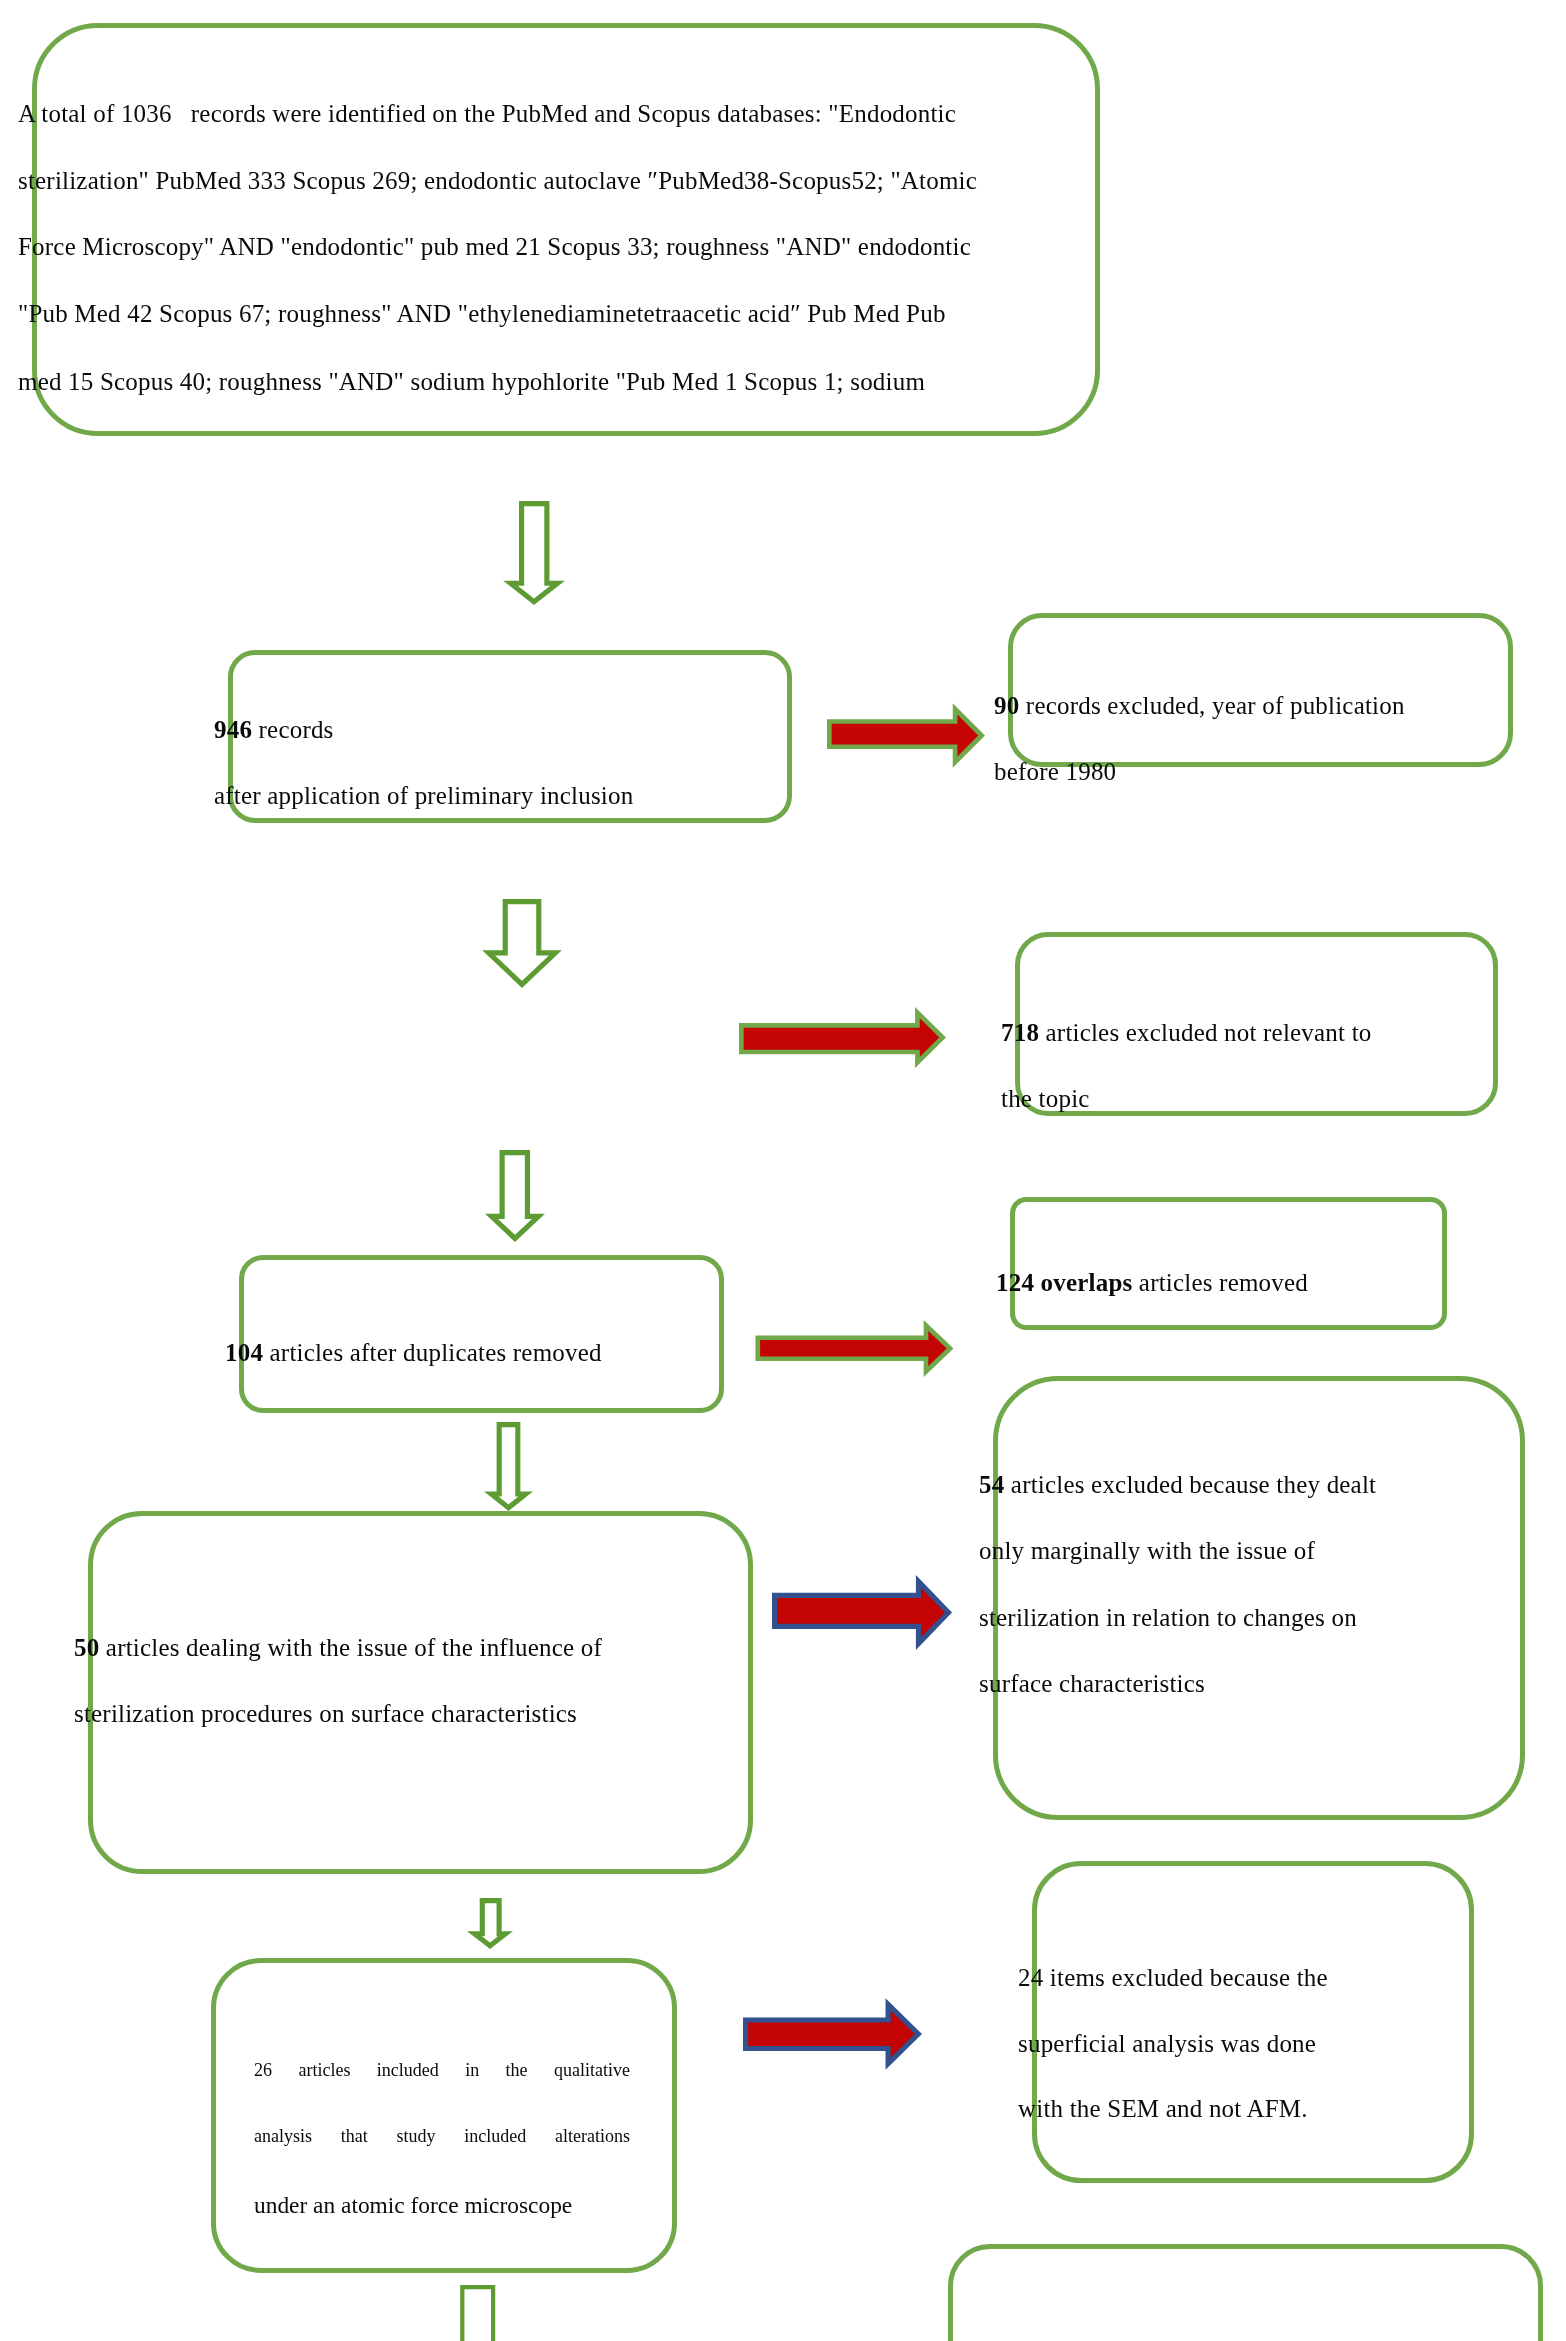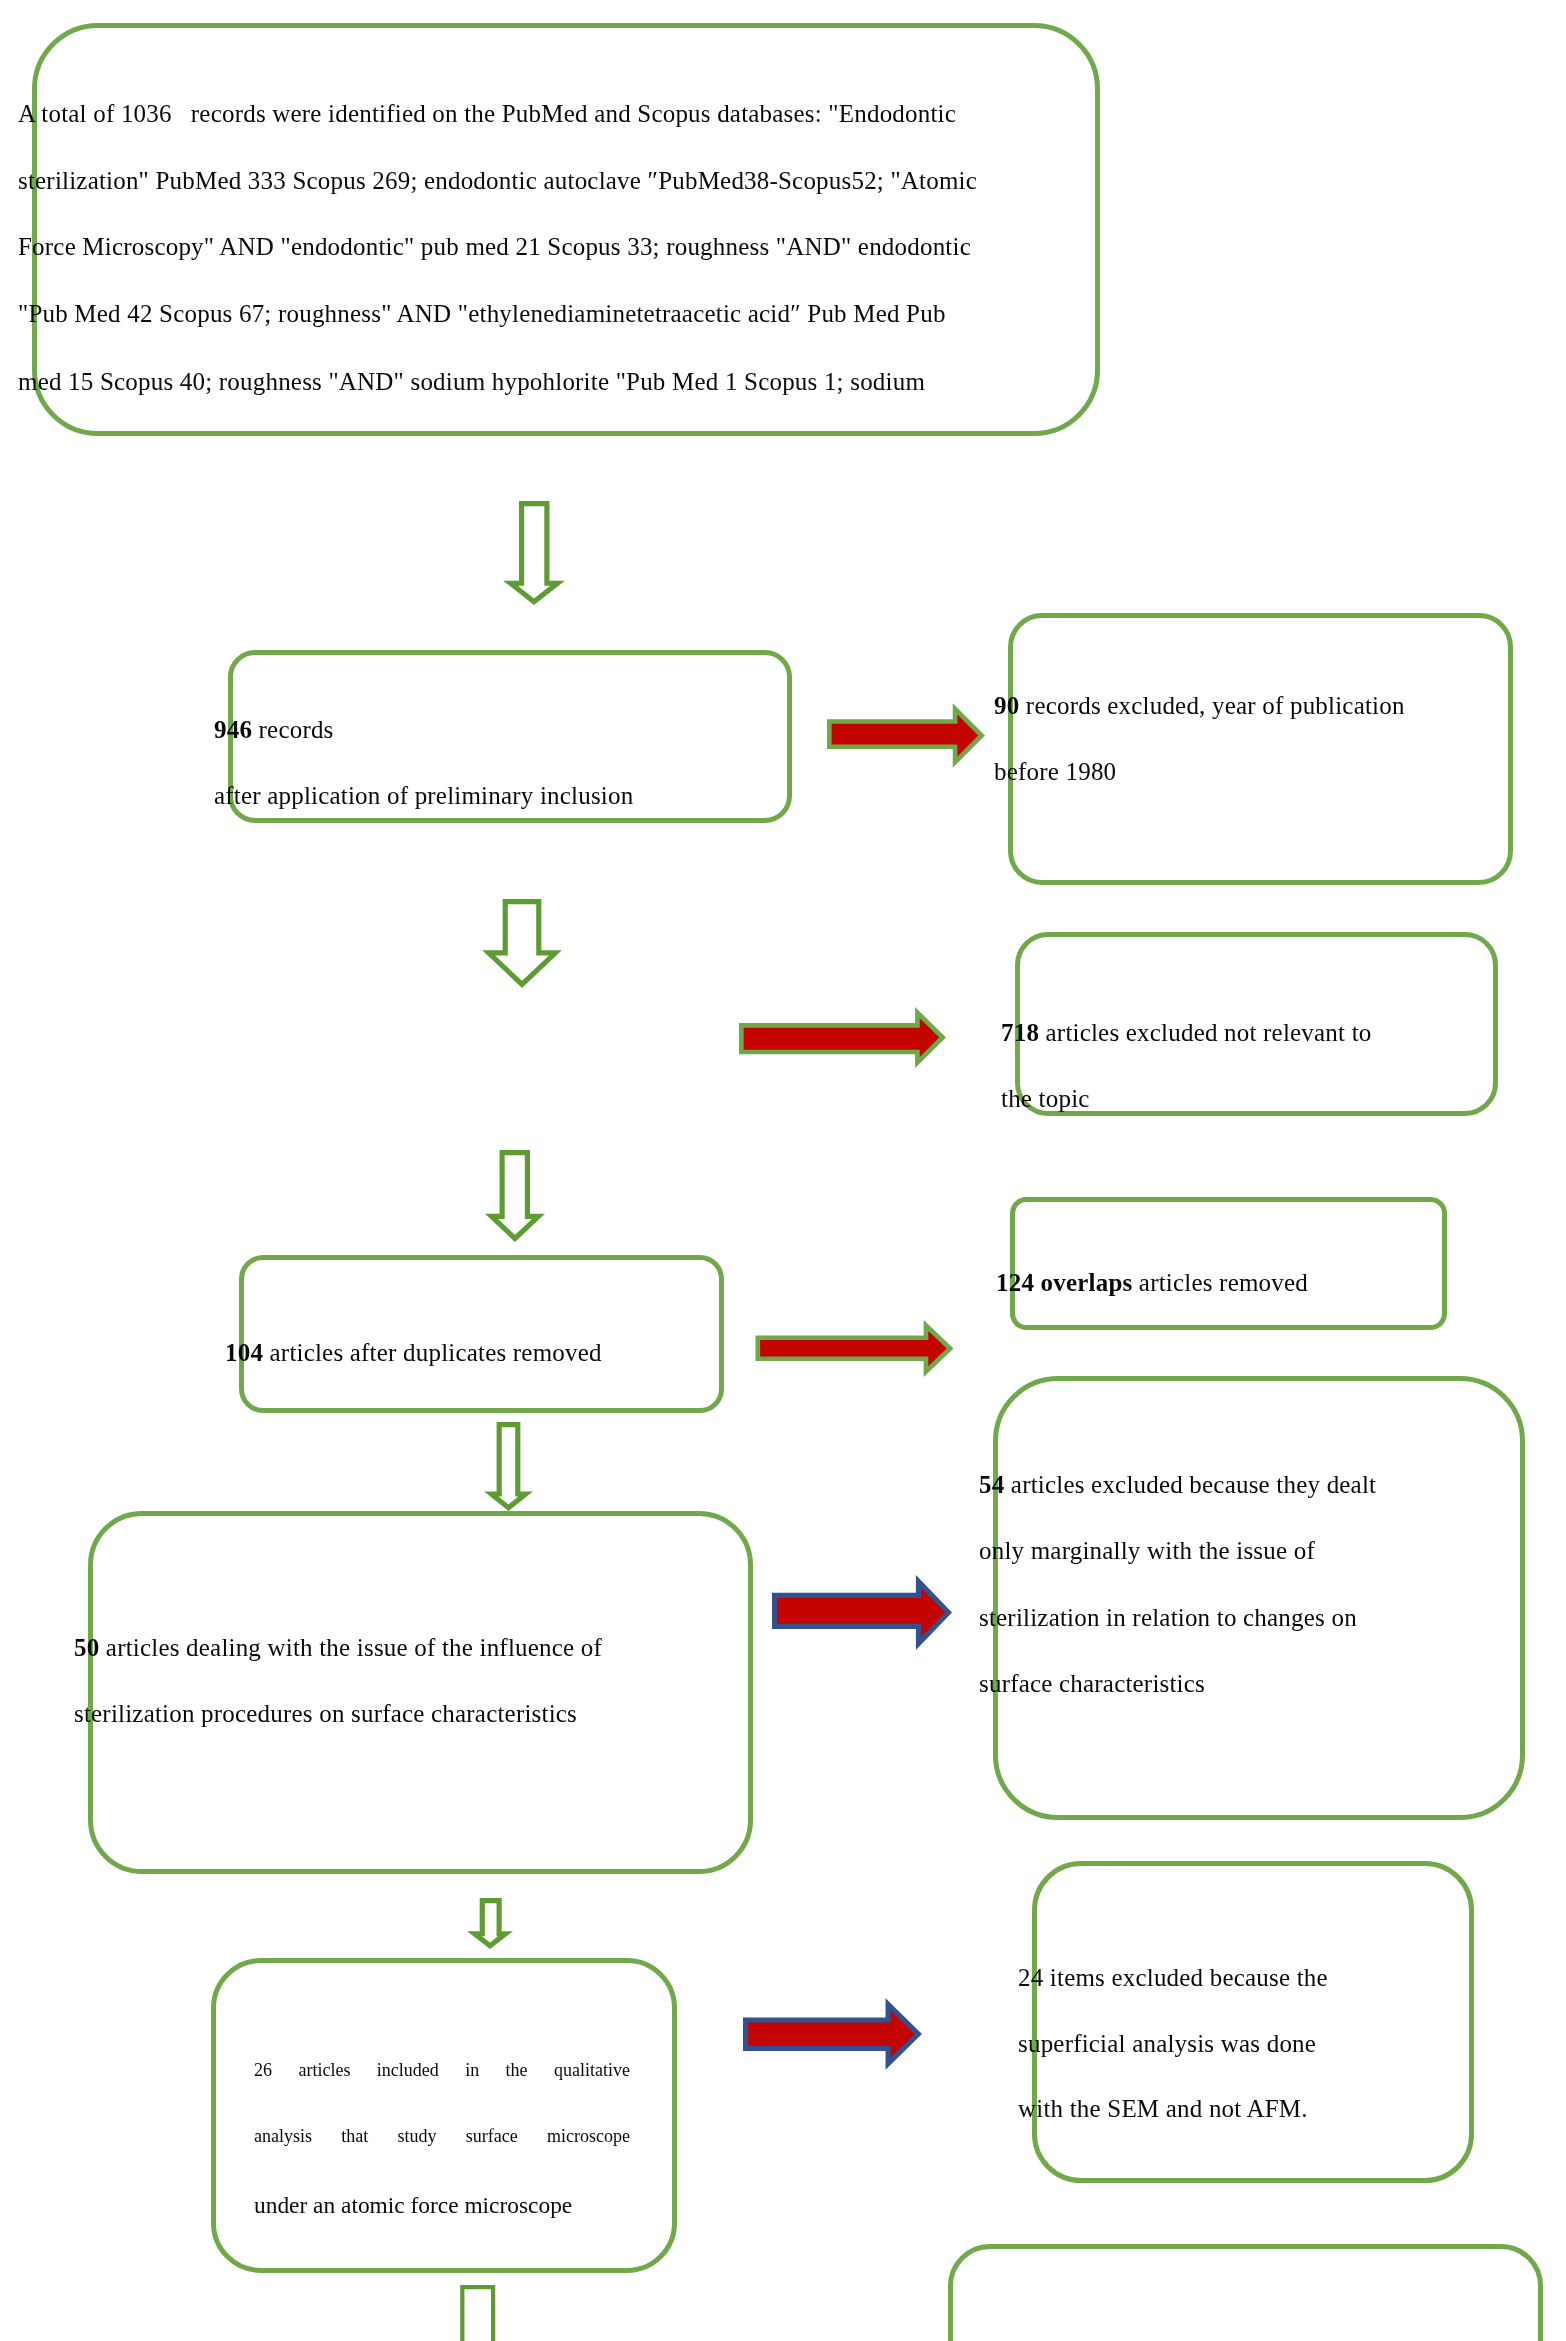--- a/index.html
+++ b/index.html
@@ -37,21 +37,21 @@
 
   <div class="box" style="left:228px;top:650px;width:564px;height:173px;border-radius:27px;">
     <div class="txt" style="top:62px;"><b>946</b><span> records</span></div>
     <div class="txt" style="top:128px;">after application of preliminary inclusion</div>
   </div>
 
   <svg class="arrow" style="left:827px;top:703px;width:158px;height:65px;" viewBox="0 0 338 138" fill="none">
     <path d="M5.0 39.0 L5.0 93.0 L274.0 93.0 L274.0 125.9 L330.9 69.0 L274.0 12.1 L274.0 39.0Z" fill="#c40303" stroke="#70a84a" stroke-width="10" stroke-linejoin="miter"></path>
   </svg>
 
-  <div class="box" style="left:1008px;top:613px;width:505px;height:272px;border-radius:34px;">
+  <div class="box" style="left:1008px;top:613px;width:505px;height:154px;border-radius:34px;">
     <div class="txt" style="top:75px;"><b>90</b><span> records excluded, year of publication</span></div>
     <div class="txt" style="top:141px;">before 1980</div>
   </div>
 
   <svg class="arrow" style="left:482px;top:899px;width:80px;height:89px;" viewBox="0 0 171 191" fill="none">
     <path d="M49.5 5.5 L49.5 115.5 L13.8 115.5 L85.5 183.4 L157.2 115.5 L121.5 115.5 L121.5 5.5Z" fill="#ffffff" stroke="#5d9b33" stroke-width="11" stroke-linejoin="miter"></path>
   </svg>
 
 
   <svg class="arrow" style="left:739px;top:1007px;width:207px;height:61px;" viewBox="0 0 442 130" fill="none">
@@ -98,21 +98,21 @@
     <div class="txt" style="top:224px;">sterilization in relation to changes on</div>
     <div class="txt" style="top:290px;">surface characteristics</div>
   </div>
 
   <svg class="arrow" style="left:467px;top:1898px;width:46px;height:51px;" viewBox="0 0 98 109" fill="none">
     <path d="M32.5 5.5 L32.5 76.5 L16.1 76.5 L49.0 102.0 L81.9 76.5 L68.5 76.5 L68.5 5.5Z" fill="#ffffff" stroke="#5d9b33" stroke-width="11" stroke-linejoin="miter"></path>
   </svg>
 
   <div class="box" style="left:211px;top:1958px;width:466px;height:315px;border-radius:50px;">
     <div class="txt jus" style="top:98px;left:38px;width:376px;">26 articles included in the qualitative</div>
-    <div class="txt jus" style="top:164px;left:38px;width:376px;">analysis that study surface microscope</div>
+    <div class="txt jus" style="top:164px;left:38px;width:376px;">analysis that study included alterations</div>
     <div class="txt jl2" style="top:231px;left:38px;">under an atomic force microscope</div>
   </div>
 
   <svg class="arrow" style="left:743px;top:1998px;width:179px;height:72px;" viewBox="0 0 383 153" fill="none">
     <path d="M5.5 46.5 L5.5 107.5 L310.5 107.5 L310.5 139.9 L375.1 76.5 L310.5 13.1 L310.5 46.5Z" fill="#c40303" stroke="#32518e" stroke-width="11" stroke-linejoin="miter"></path>
   </svg>
 
   <div class="box" style="left:1004px;top:1861px;width:442px;height:322px;border-radius:49px;margin-left:28px;">
     <div class="txt" style="top:99px;">24 items excluded because the</div>
     <div class="txt" style="top:165px;">superficial analysis was done</div>

